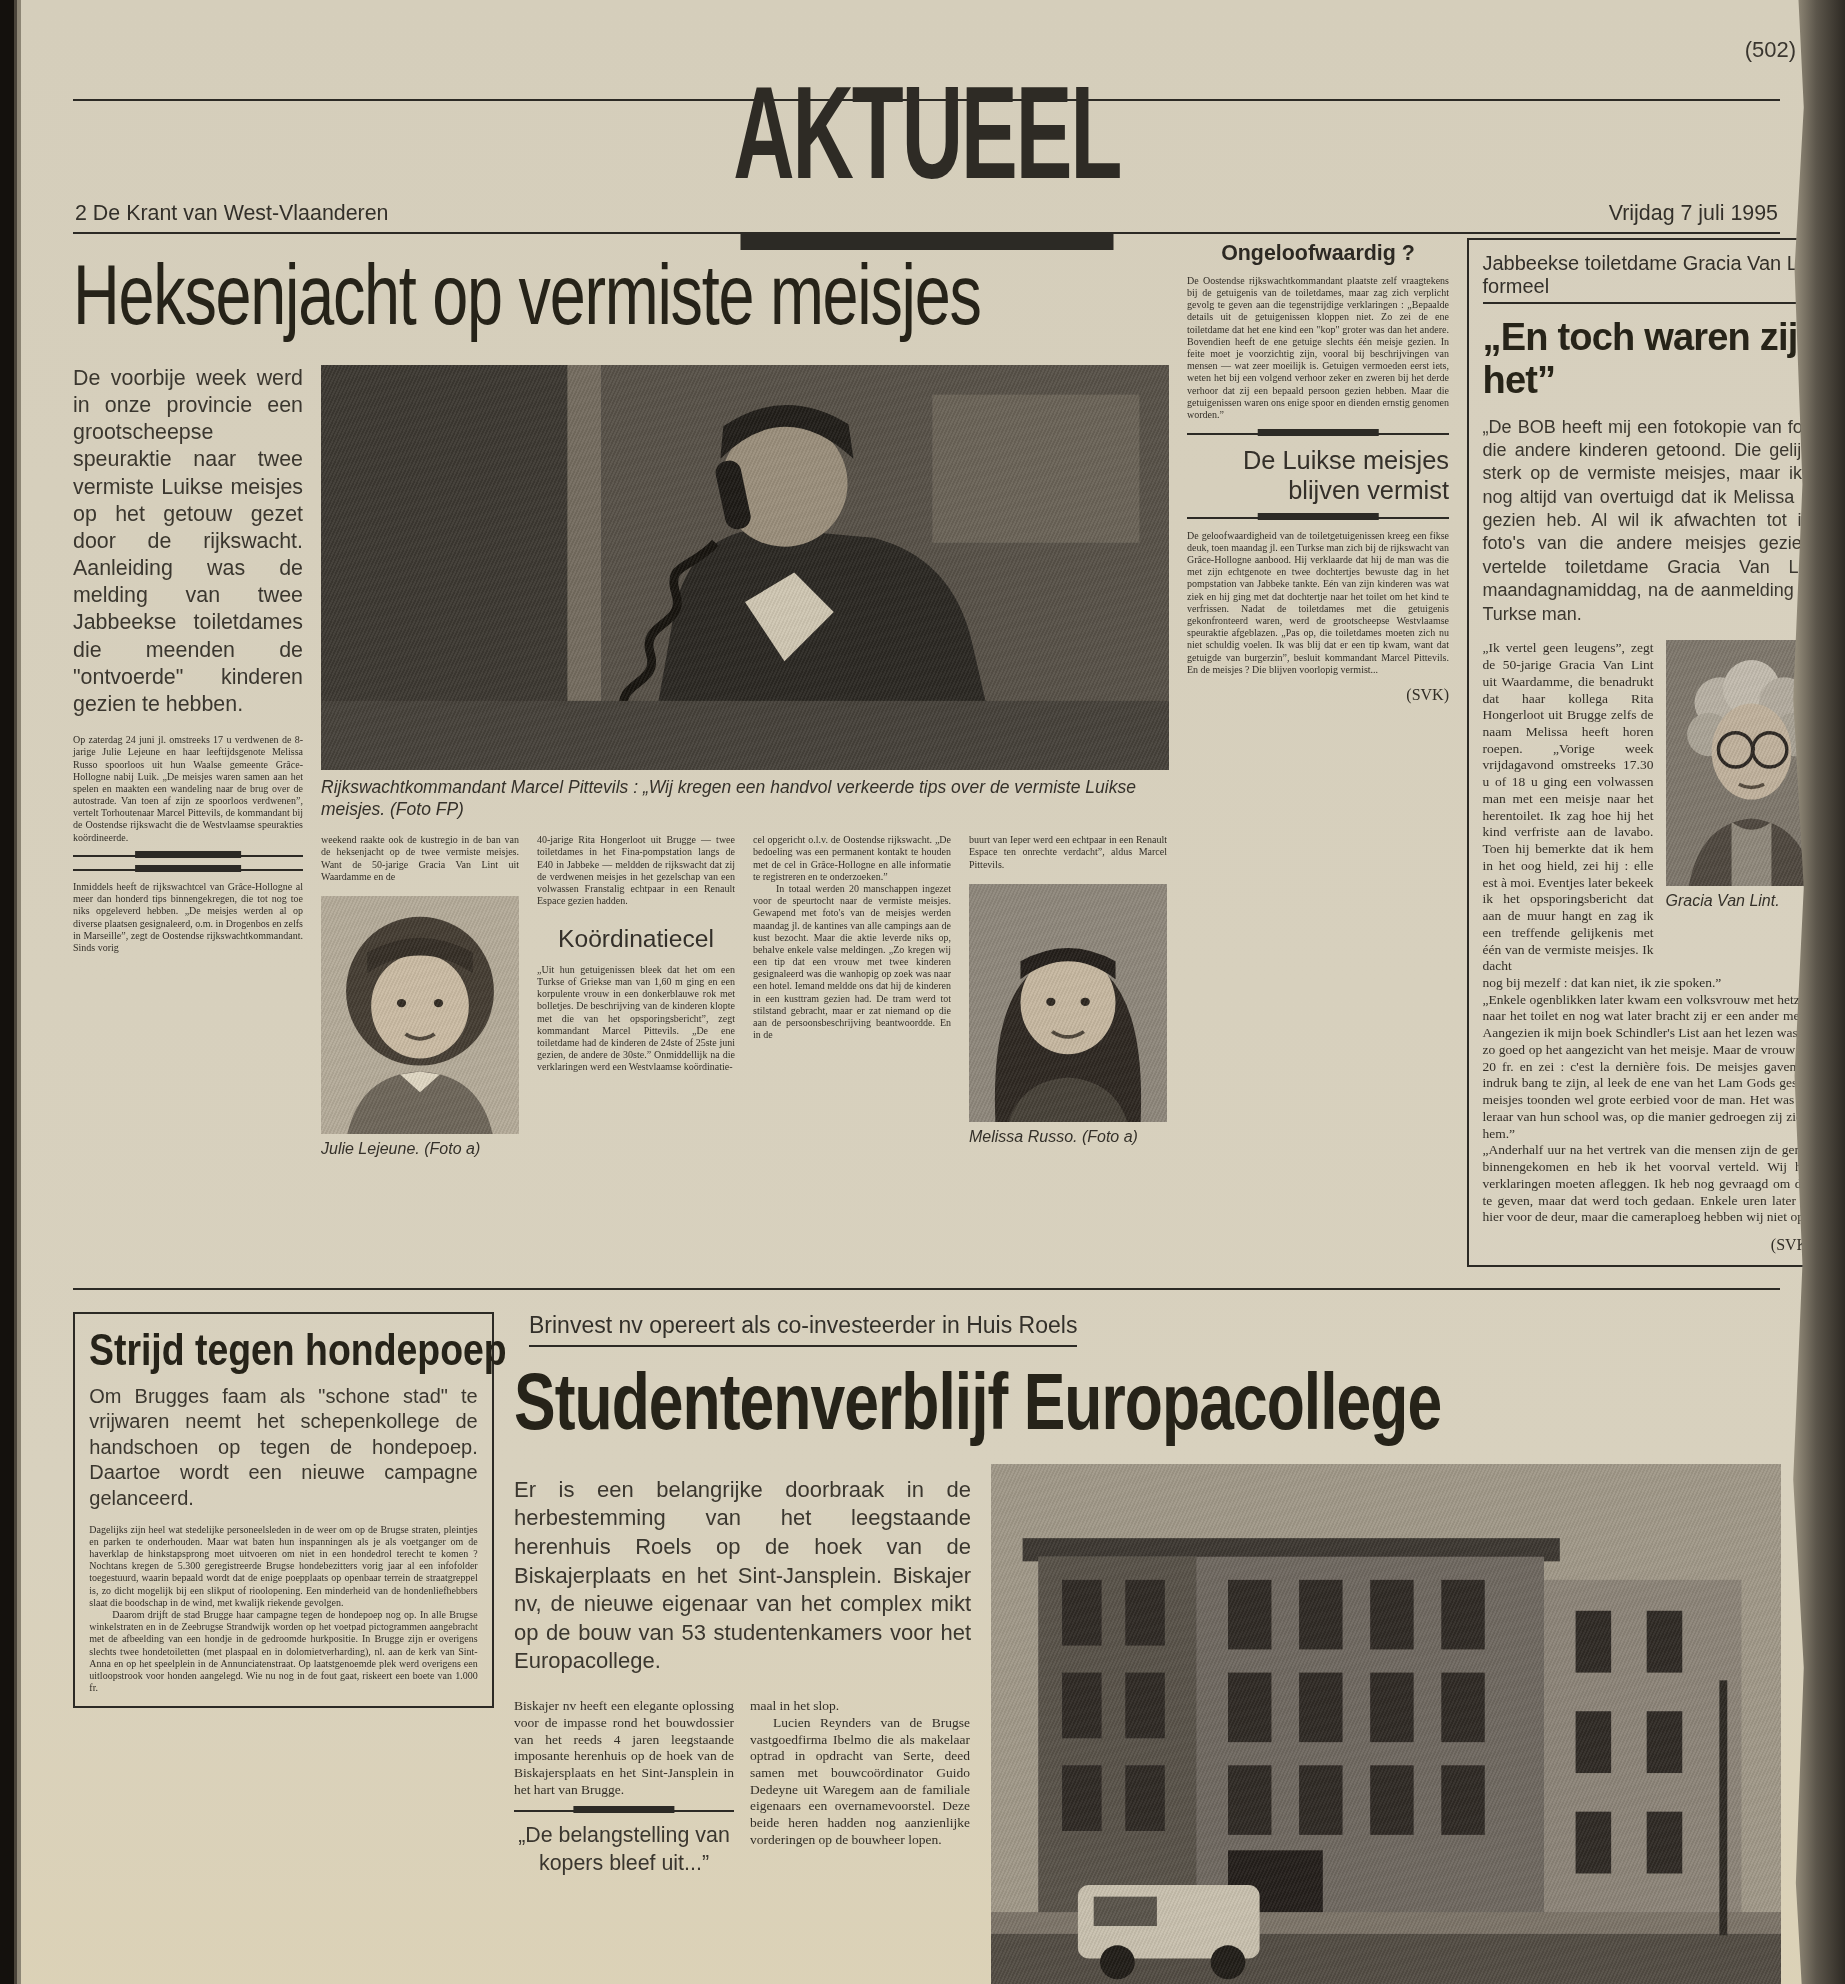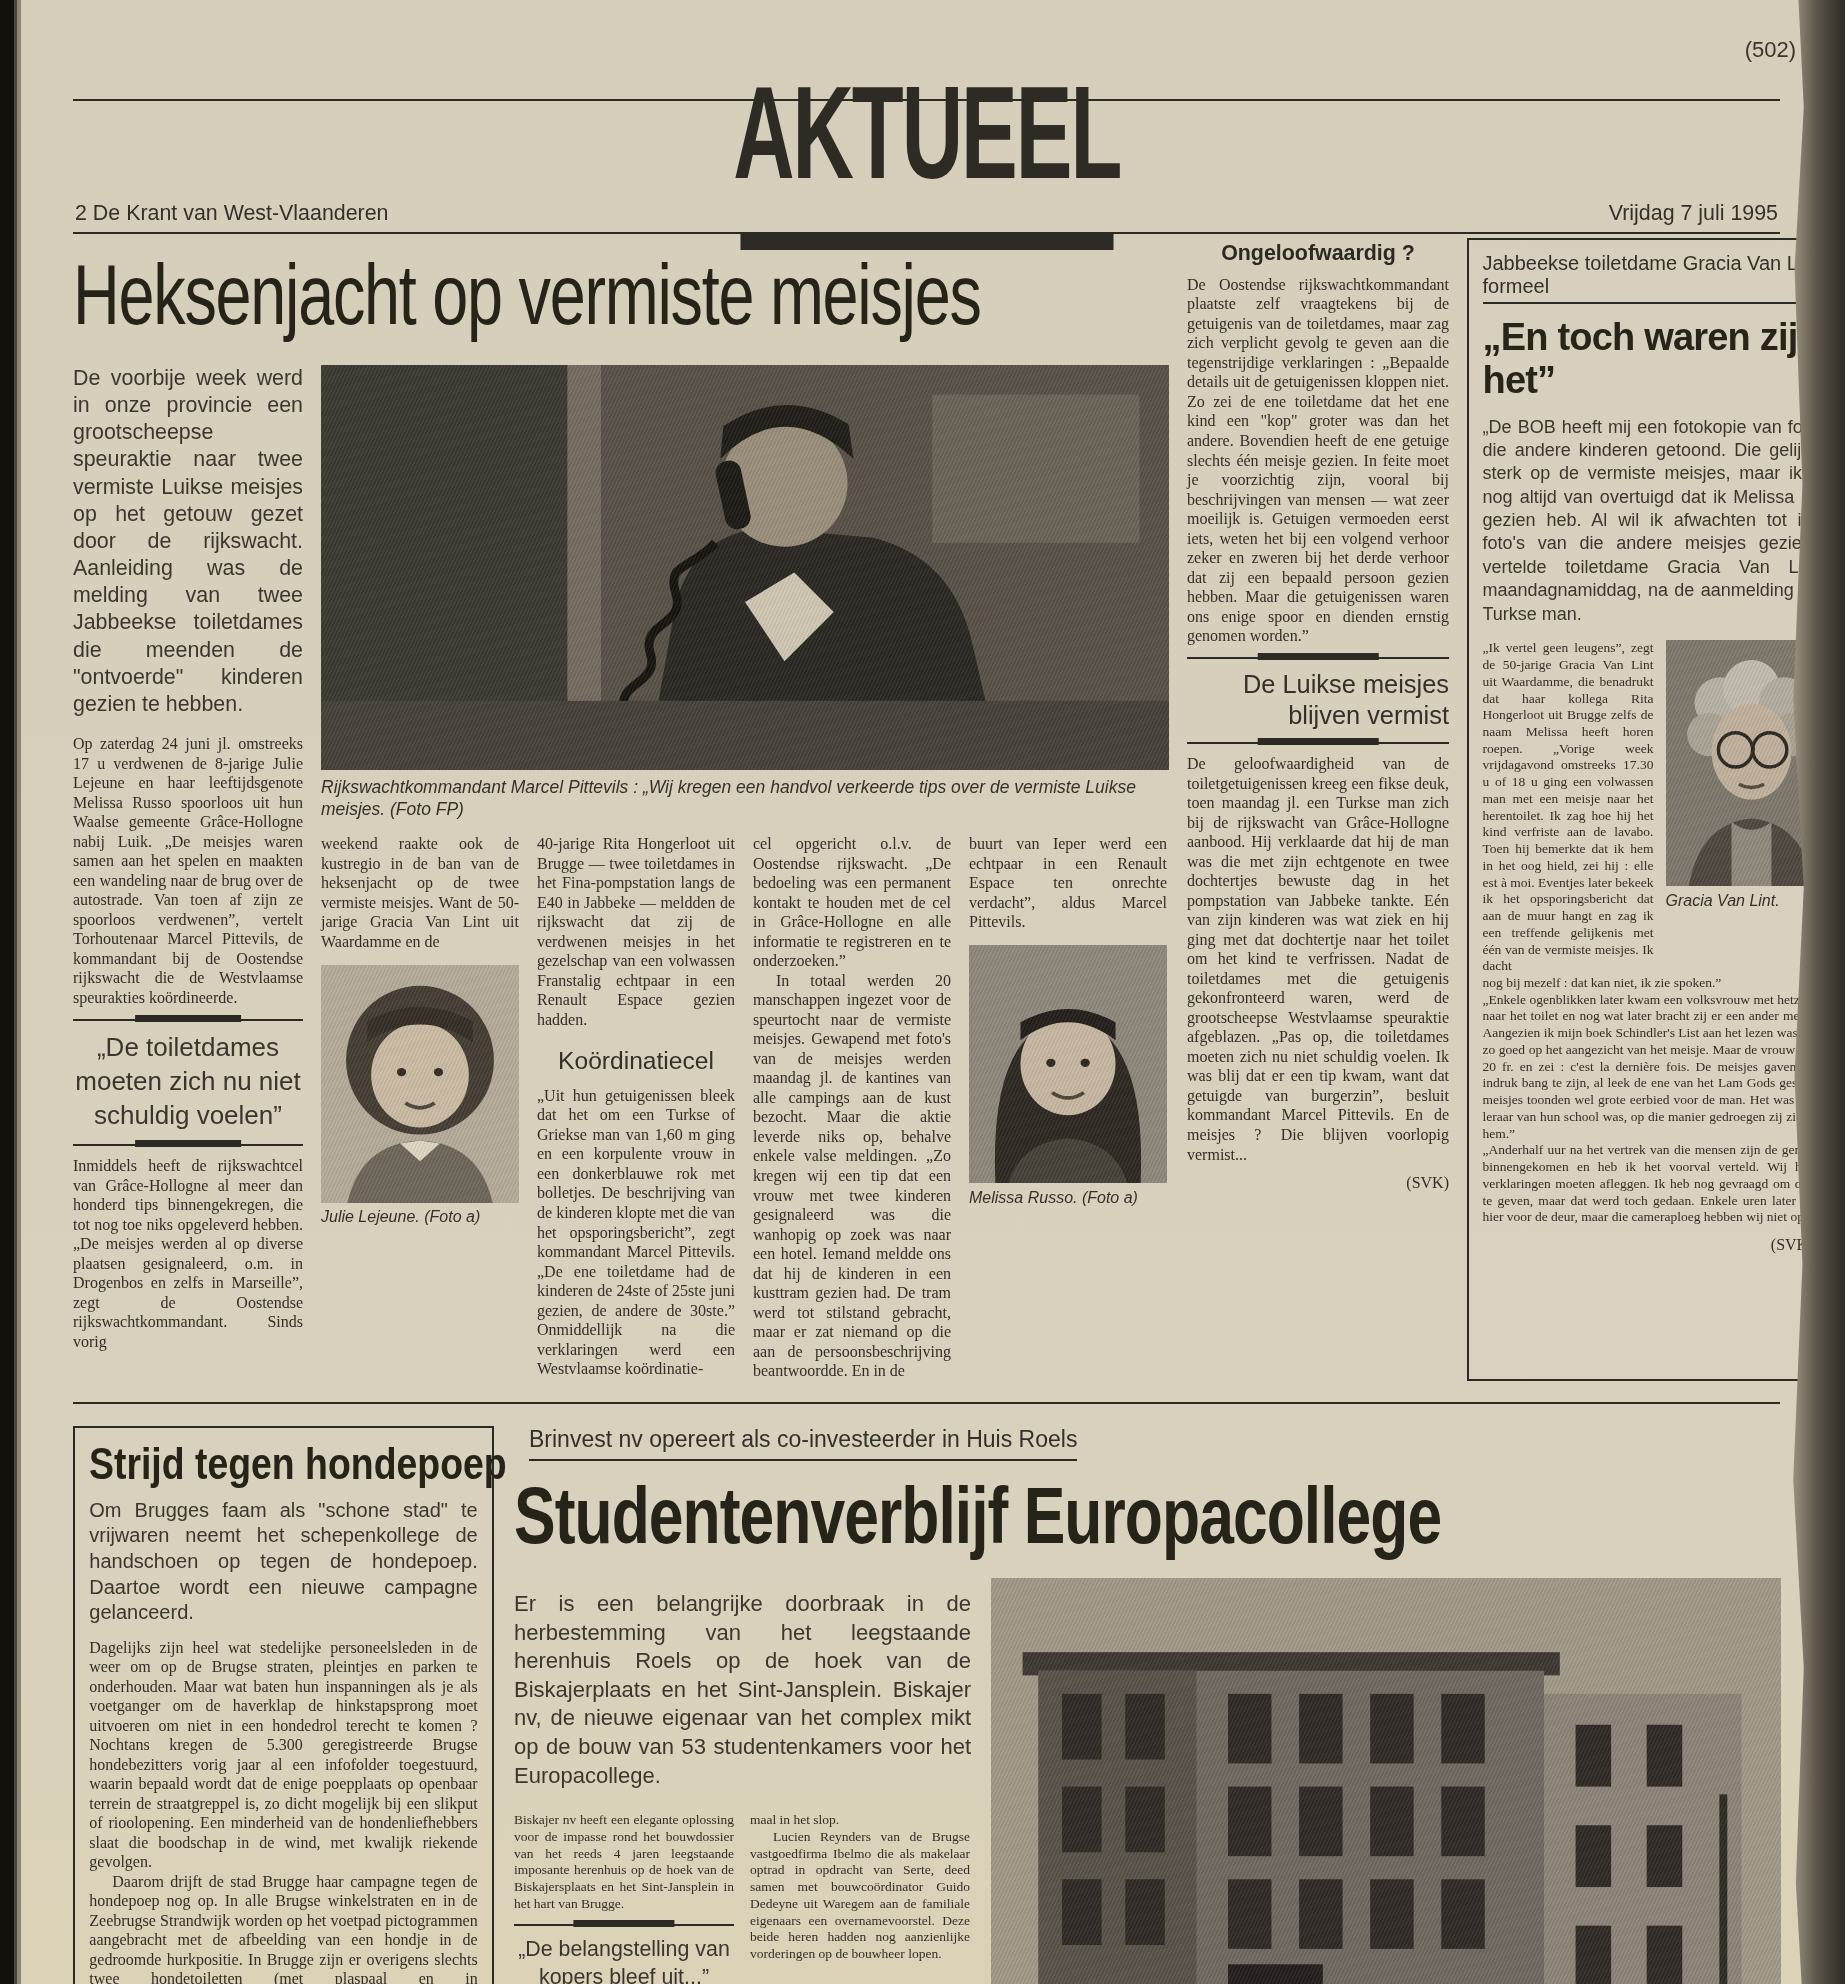--- a/index.html
+++ b/index.html
@@ -26,21 +26,21 @@
   #section-title span{display:inline-block; transform:scale(.85,1.32); transform-origin:center bottom;}
   #masthead-left{position:absolute; left:2px; bottom:5.6px; font-size:21.4px; color:#33302a;}
   #masthead-date{position:absolute; right:2px; bottom:5.6px; font-size:21.4px; color:#33302a;}
   #scan-code{position:absolute; right:-16px; top:-64px; font-size:22px; color:#3a362f;}
   #header-bar{position:absolute; left:50%; transform:translateX(-50%); bottom:-18px;
              width:373px; height:16px; background:#2c2a25;}
 
   
   .bp{margin:0; text-align:justify; text-indent:23px; color:#322e27;}
   .noind{text-indent:0;}
-  .s38{font-size:16px; line-height:1.22;}
+  .s38{font-size:10px; line-height:1.22;}
   .s34{font-size:13.5px; line-height:1.24;}
   .byline{margin:10.3px 0 0; text-align:right; font-size:16px; color:#322e27;}
   .caption{font-family:"Liberation Sans",sans-serif; font-style:italic; color:#35312a;}
 
   .dr{position:relative; height:3.2px; margin:10.3px 0;}
   .dr::before{content:""; position:absolute; left:0; right:0; top:1.2px; border-top:2px solid #2c2a25;}
   .dr::after{content:""; position:absolute; left:50%; transform:translateX(-50%); top:-2.8px;
              width:46%; height:7.1px; background:#2c2a25;}
 
   .pullquote{font-family:"Liberation Sans",sans-serif; text-align:center; color:#3a362f;}
@@ -143,21 +143,20 @@
 
       <div id="art1-left">
         <h1 id="headline1" class="sans"><span>Heksenjacht op vermiste meisjes</span></h1>
 
         <div id="art1-main">
 
           <div id="col-a">
             <p id="intro1" class="sans">De voorbije week werd in onze provincie een grootscheepse speuraktie naar twee vermiste Luikse meisjes op het getouw gezet door de rijkswacht. Aanleiding was de melding van twee Jabbeekse toiletdames die meenden de "ontvoerde" kinderen gezien te hebben.</p>
             <p class="bp s38 noind">Op zaterdag 24 juni jl. omstreeks 17 u verdwenen de 8-jarige Julie Lejeune en haar leeftijdsgenote Melissa Russo spoorloos uit hun Waalse gemeente Grâce-Hollogne nabij Luik. „De meisjes waren samen aan het spelen en maakten een wandeling naar de brug over de autostrade. Van toen af zijn ze spoorloos verdwenen”, vertelt Torhoutenaar Marcel Pittevils, de kommandant bij de Oostendse rijkswacht die de Westvlaamse speurakties koördineerde.</p>
             <div class="dr"></div>
-            <div class="pullquote pq-a">„De toiletdames moeten zich nu niet schuldig voelen”</div>
             <div class="dr"></div>
             <p class="bp s38 noind">Inmiddels heeft de rijkswachtcel van Grâce-Hollogne al meer dan honderd tips binnengekregen, die tot nog toe niks opgeleverd hebben. „De meisjes werden al op diverse plaatsen gesignaleerd, o.m. in Drogenbos en zelfs in Marseille”, zegt de Oostendse rijkswachtkommandant. Sinds vorig</p>
           </div>
 
           <div id="art1-center">
             <div id="main-photo" class="photo">
               <svg viewBox="0 0 860 410" preserveAspectRatio="none">
                 <rect x="0" y="0" width="860" height="410" fill="#575148"></rect>
                 <rect x="0" y="0" width="250" height="410" fill="#3c3831"></rect>
                 <rect x="250" y="0" width="34" height="410" fill="#746c5f"></rect>

